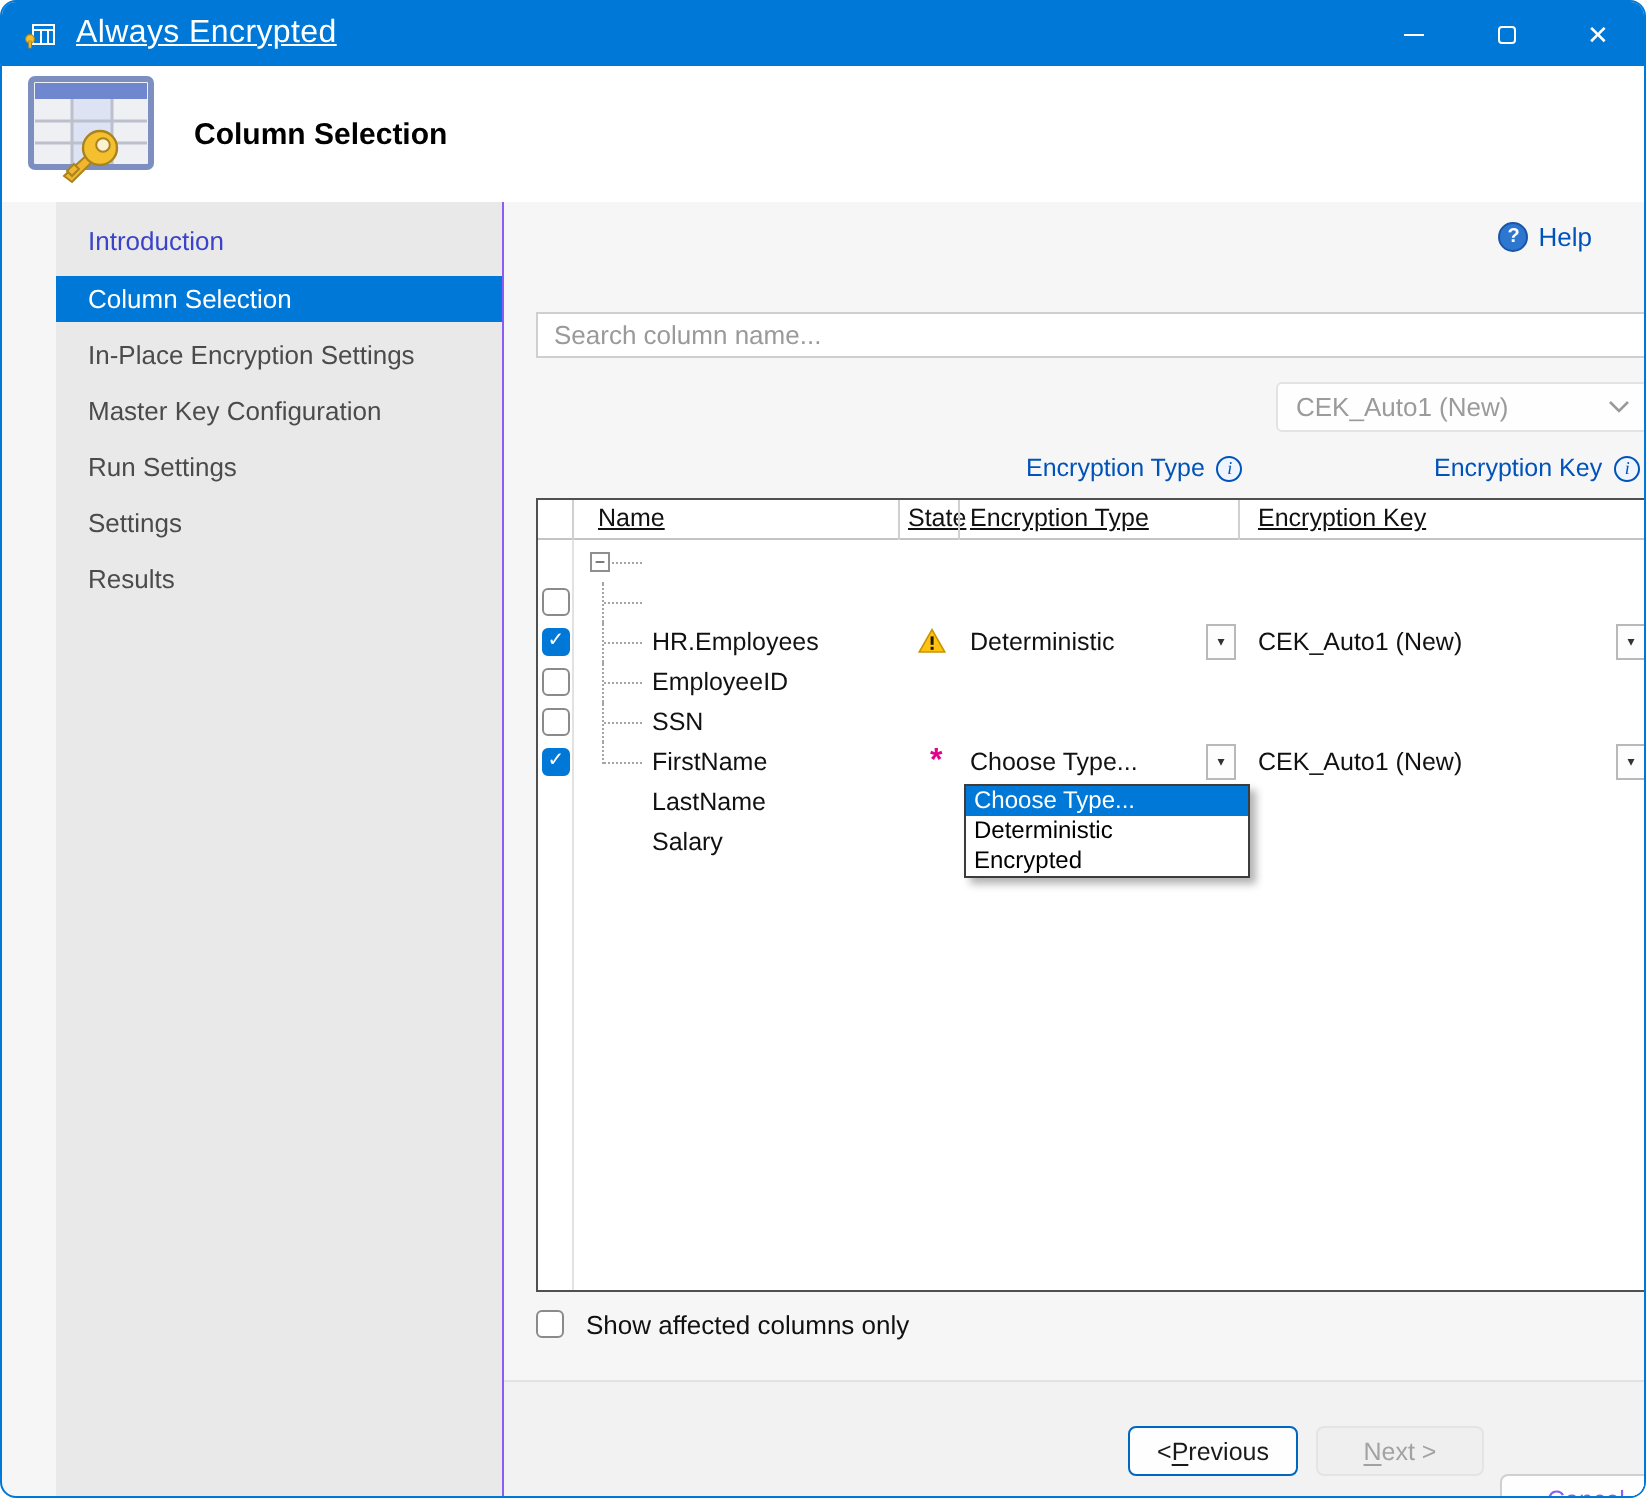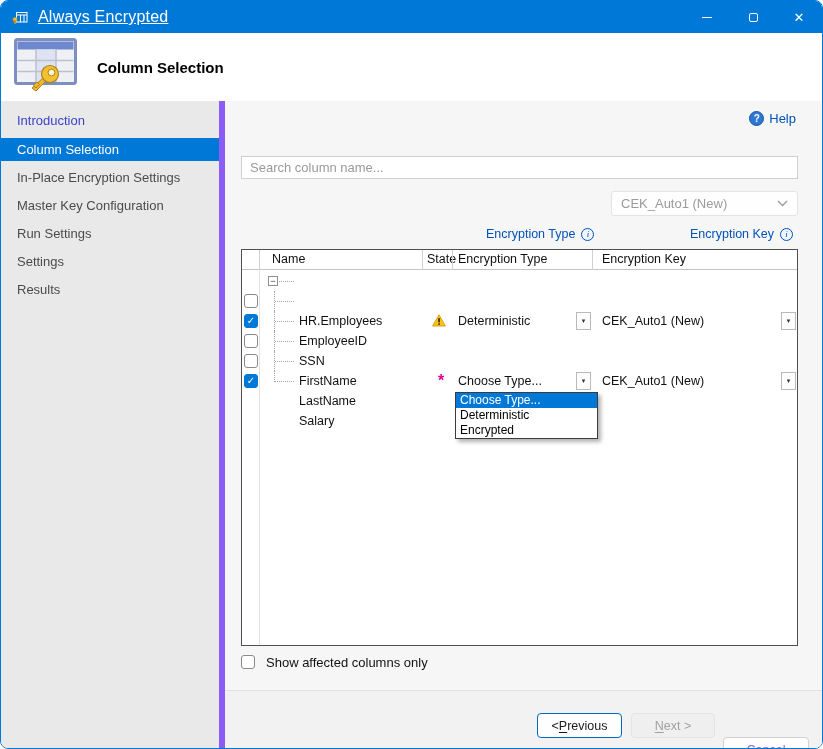--- a/index.html
+++ b/index.html
@@ -22,21 +22,21 @@
   .close-glyph { font-size: 13px; line-height: 13px; }
 
   
   .header { height: 68px; background: #fff; display: flex; align-items: center; }
   .header-icon { margin-left: 12px; }
   .page-title { font-size: 15px; font-weight: bold; color: #000; margin: 0 0 0 18px; }
 
   
   .main { position: absolute; top: 100px; left: 0; right: 0; bottom: 0; display: flex; }
 
-  .sidebar { width: 224px; background: #e9e9e9; border-right: 6px solid #8b5cf6; padding-top: 6px; flex: none; }
+  .sidebar { width: 224px; background: #e9e9e9; border-right: 1px solid #8b5cf6; padding-top: 6px; flex: none; margin-left: 27px; }
   .side-item { height: 28px; line-height: 28px; padding-left: 16px; font-size: 13px; color: #4b4b4b;
                white-space: nowrap; cursor: pointer; }
   .side-item.visited { color: #3b43c8; }
   .side-item.active { background: #0078d7; color: #fff; height: 23px; line-height: 23px; margin: 3px 0; }
 
   .content { position: relative; flex: 1; background: #f6f6f6; }
 
   .help-link { position: absolute; top: 10px; right: 26px; display: flex; align-items: center; gap: 5px;
                color: #0053ba; font-size: 13px; cursor: pointer; }
   .help-icon { width: 15px; height: 15px; border-radius: 50%; background: #2e77d0; border: 1px solid #1a56a8;
@@ -63,21 +63,21 @@
   .info-icon { width: 13px; height: 13px; border-radius: 50%; border: 1px solid #0053ba; background: #eef5ff;
                color: #0053ba; font-size: 9px; font-style: italic; font-family: "Liberation Serif", serif;
                display: flex; align-items: center; justify-content: center; }
   .link-enc-type { left: 261px; }
   .link-enc-key  { left: 465px; }
 
   
   .grid { position: absolute; left: 16px; top: 148px; width: 557px; height: 397px;
           background: #fff; border: 1px solid #505050; font-size: 12.5px; color: #111; }
   .grid-header { position: absolute; top: 0; left: 0; right: 0; height: 20px; border-bottom: 1px solid #c4c4c4; background: #fff; }
-  .grid-header .hcell { position: absolute; top: 0; line-height: 19px; white-space: nowrap; }
+  .grid-header .hcell { position: absolute; top: 0; line-height: 19px; white-space: nowrap; text-decoration: underline; }
   .h-name { left: 30px; } .h-state { left: 185px; } .h-enctype { left: 216px; } .h-enckey { left: 360px; }
   .hdiv { position: absolute; top: 0; width: 1px; height: 20px; background: #d0d0d0; }
   .cb-col-line { position: absolute; left: 17px; top: 20px; bottom: 0; width: 1px; background: #e2e2e2; }
 
   .grow { position: absolute; left: 0; right: 0; height: 20px; }
   .grow .cb { position: absolute; left: 2px; top: 3px; }
   .tree-v { position: absolute; left: 32px; top: 0; height: 20px; width: 0; border-left: 1px dotted #a5a5a5; }
   .tree-v.half { height: 11px; }
   .tree-h { position: absolute; left: 33px; top: 10px; width: 19px; border-top: 1px dotted #a5a5a5; }
   .expander { position: absolute; left: 26px; top: 5px; width: 10px; height: 10px; border: 1px solid #8f8f8f;

